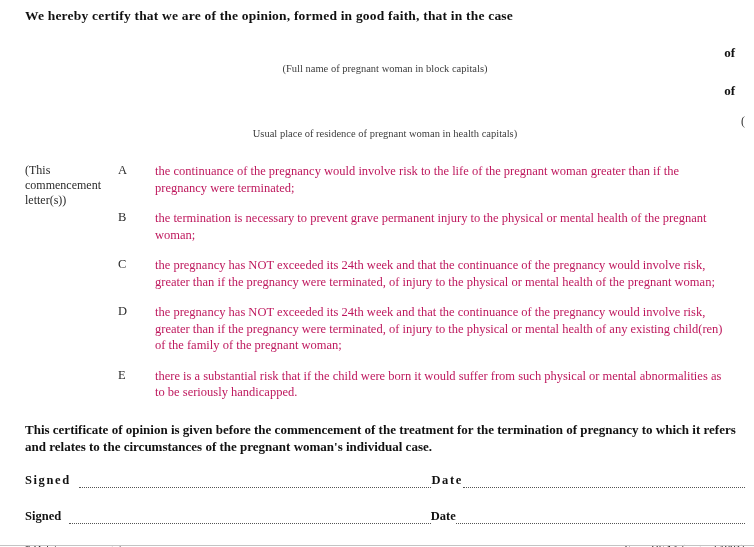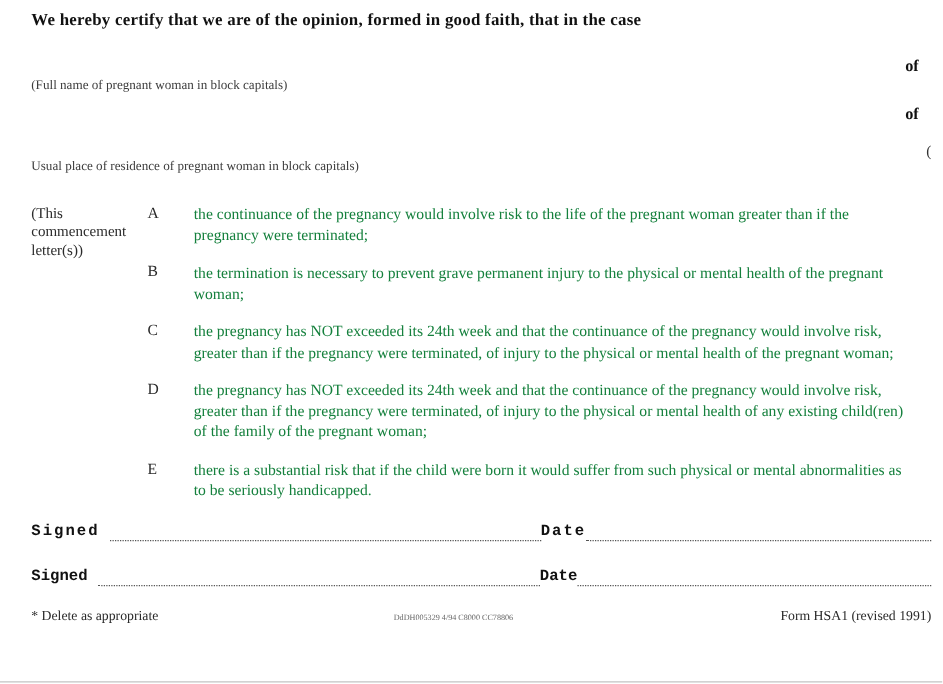--- a/index.html
+++ b/index.html
@@ -40,21 +40,21 @@
     min-width: 0;
   }
   .paren-suffix {
     font-size: 12px;
     color: #333;
     line-height: 12px;
   }
   .caption {
     font-size: 10.5px;
     color: #3d3d3d;
-    text-align: left;
+    text-align: center;
   }
   .row-name   { margin-top: 21px; }
   .cap-name   { margin-top: 1px; }
   .row-of2    { margin-top: 9px; }
   .row-res    { margin-top: 14px; }
   .cap-res    { margin-top: 1px; }
   
   .clauses {
     display: flex;
     margin-top: 24px;
@@ -77,35 +77,34 @@
     width: 37px;
     flex: 0 0 37px;
     font-size: 12.5px;
     color: #2a2a2a;
   }
   .clause-text {
     flex: 1;
     max-width: 575px;
     font-size: 12.5px;
     line-height: 16.5px;
-    color: #15803d;
+    color: #be185d;
   }
   
   .closing {
     margin-top: 20px;
     font-size: 13px;
     font-weight: bold;
     line-height: 17.5px;
     color: #111;
   }
   
   .sig-row {
     display: flex;
     align-items: center;
-    font-family: Liberation Mono, monospace;
   }
   .sig-row-1 { margin-top: 17px; }
   .sig-row-2 { margin-top: 21px; }
   .sig-label, .date-label {
     font-size: 12.5px;
     font-weight: bold;
     color: #111;
   }
   .sig-row-1 .sig-label, .sig-row-1 .date-label { letter-spacing: 1.6px; }
   .sig-label { padding-right: 8px; }
@@ -154,21 +153,21 @@
 
   <div class="field-row row-of2">
     <span class="field-label">of</span>
     <span class="fill-line"></span>
   </div>
 
   <div class="field-row row-res">
     <span class="fill-line"></span>
     <span class="paren-suffix">(</span>
   </div>
-  <div class="caption cap-res">Usual place of residence of pregnant woman in block capitals)</div>
+  <div class="caption cap-res">Usual place of residence of pregnant woman in health capitals)</div>
 
   <div class="clauses">
     <div class="ring-note">
       <span>(This</span>
       <span>commencement</span>
       <span>letter(s))</span>
     </div>
     <div class="clause-list">
       <div class="clause">
         <span class="clause-letter">A</span>
@@ -186,20 +185,21 @@
         <span class="clause-letter">D</span>
         <div class="clause-text">the pregnancy has NOT exceeded its 24th week and that the continuance of the pregnancy would involve risk, greater than if the pregnancy were terminated, of injury to the physical or mental health of any existing child(ren) of the family of the pregnant woman;</div>
       </div>
       <div class="clause">
         <span class="clause-letter">E</span>
         <div class="clause-text">there is a substantial risk that if the child were born it would suffer from such physical or mental abnormalities as to be seriously handicapped.</div>
       </div>
     </div>
   </div>
 
+  <div class="closing">This certificate of opinion is given before the commencement of the treatment for the termination of pregnancy to which it refers and relates to the circumstances of the pregnant woman's individual case.</div>
 
   <div class="sig-row sig-row-1">
     <span class="sig-label">Signed</span>
     <span class="fill-line fill-sig1"></span>
     <span class="date-label">Date</span>
     <span class="fill-line fill-sig2"></span>
   </div>
 
   <div class="sig-row sig-row-2">
     <span class="sig-label">Signed</span>

